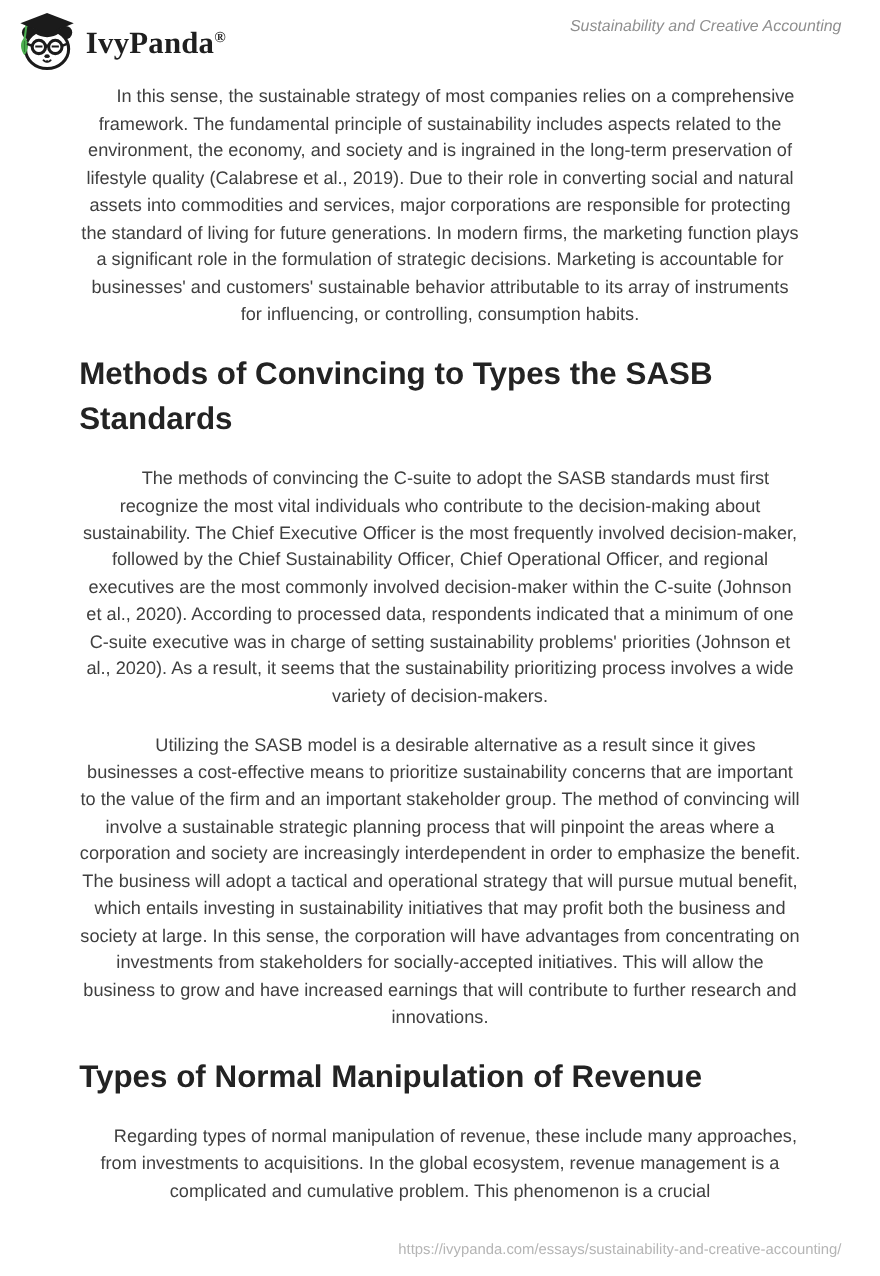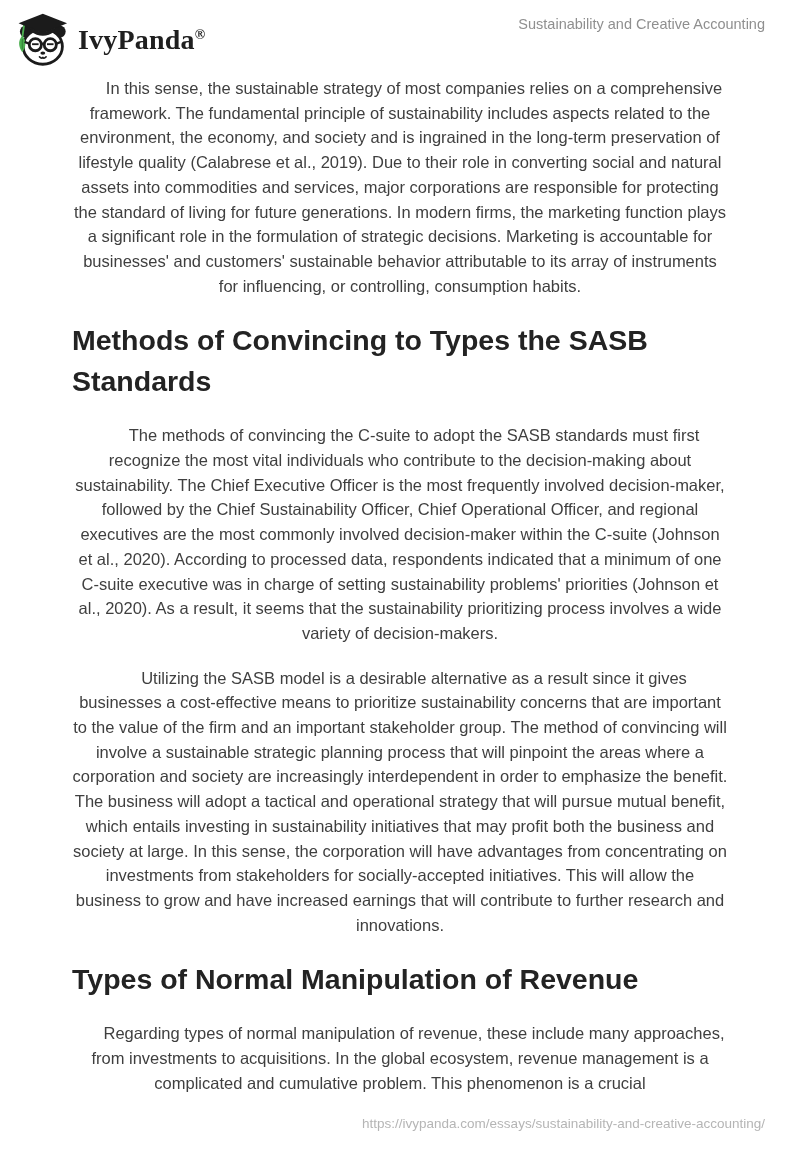--- a/index.html
+++ b/index.html
@@ -15,21 +15,21 @@
   
   .header {
     display: flex;
     justify-content: space-between;
     align-items: flex-start;
     padding: 8px 35px 0 12px;
     height: 60px;
   }
   .brand {
     display: flex;
-    align-items: flex-end;
+    align-items: center;
     gap: 10px;
   }
   .brand-icon { width: 56px; height: 54px; display: block; }
   .brand-text {
     font-family: "Liberation Serif", serif;
     font-weight: 700;
     font-size: 28px;
     color: #1f1f1f;
     letter-spacing: 0.2px;
     line-height: 54px;
@@ -38,20 +38,21 @@
     font-family: "Liberation Serif", serif;
     font-weight: 700;
     font-size: 14px;
     vertical-align: 10px;
     color: #1f1f1f;
   }
   .doc-title {
     margin-top: 8px;
     font-size: 14.5px;
     color: #8f8f8f;
+    font-style: italic;
   }
 
   
   .article {
     margin: 8px 72px 0 72px;
     width: 656px;
   }
   .article p {
     margin: 0 0 20px 0;
     font-size: 16.5px;
@@ -65,21 +66,21 @@
     font-size: 28.5px;
     line-height: 41px;
     font-weight: 700;
     color: #232323;
   }
 
   
   .footer {
     position: absolute;
     right: 35px;
-    bottom: 29px;
+    bottom: 17px;
     font-size: 13.5px;
     color: #b5b5b5;
   }
 </style>
 </head>
 <body>
 
 <div class="page">
 
   <div class="header">

